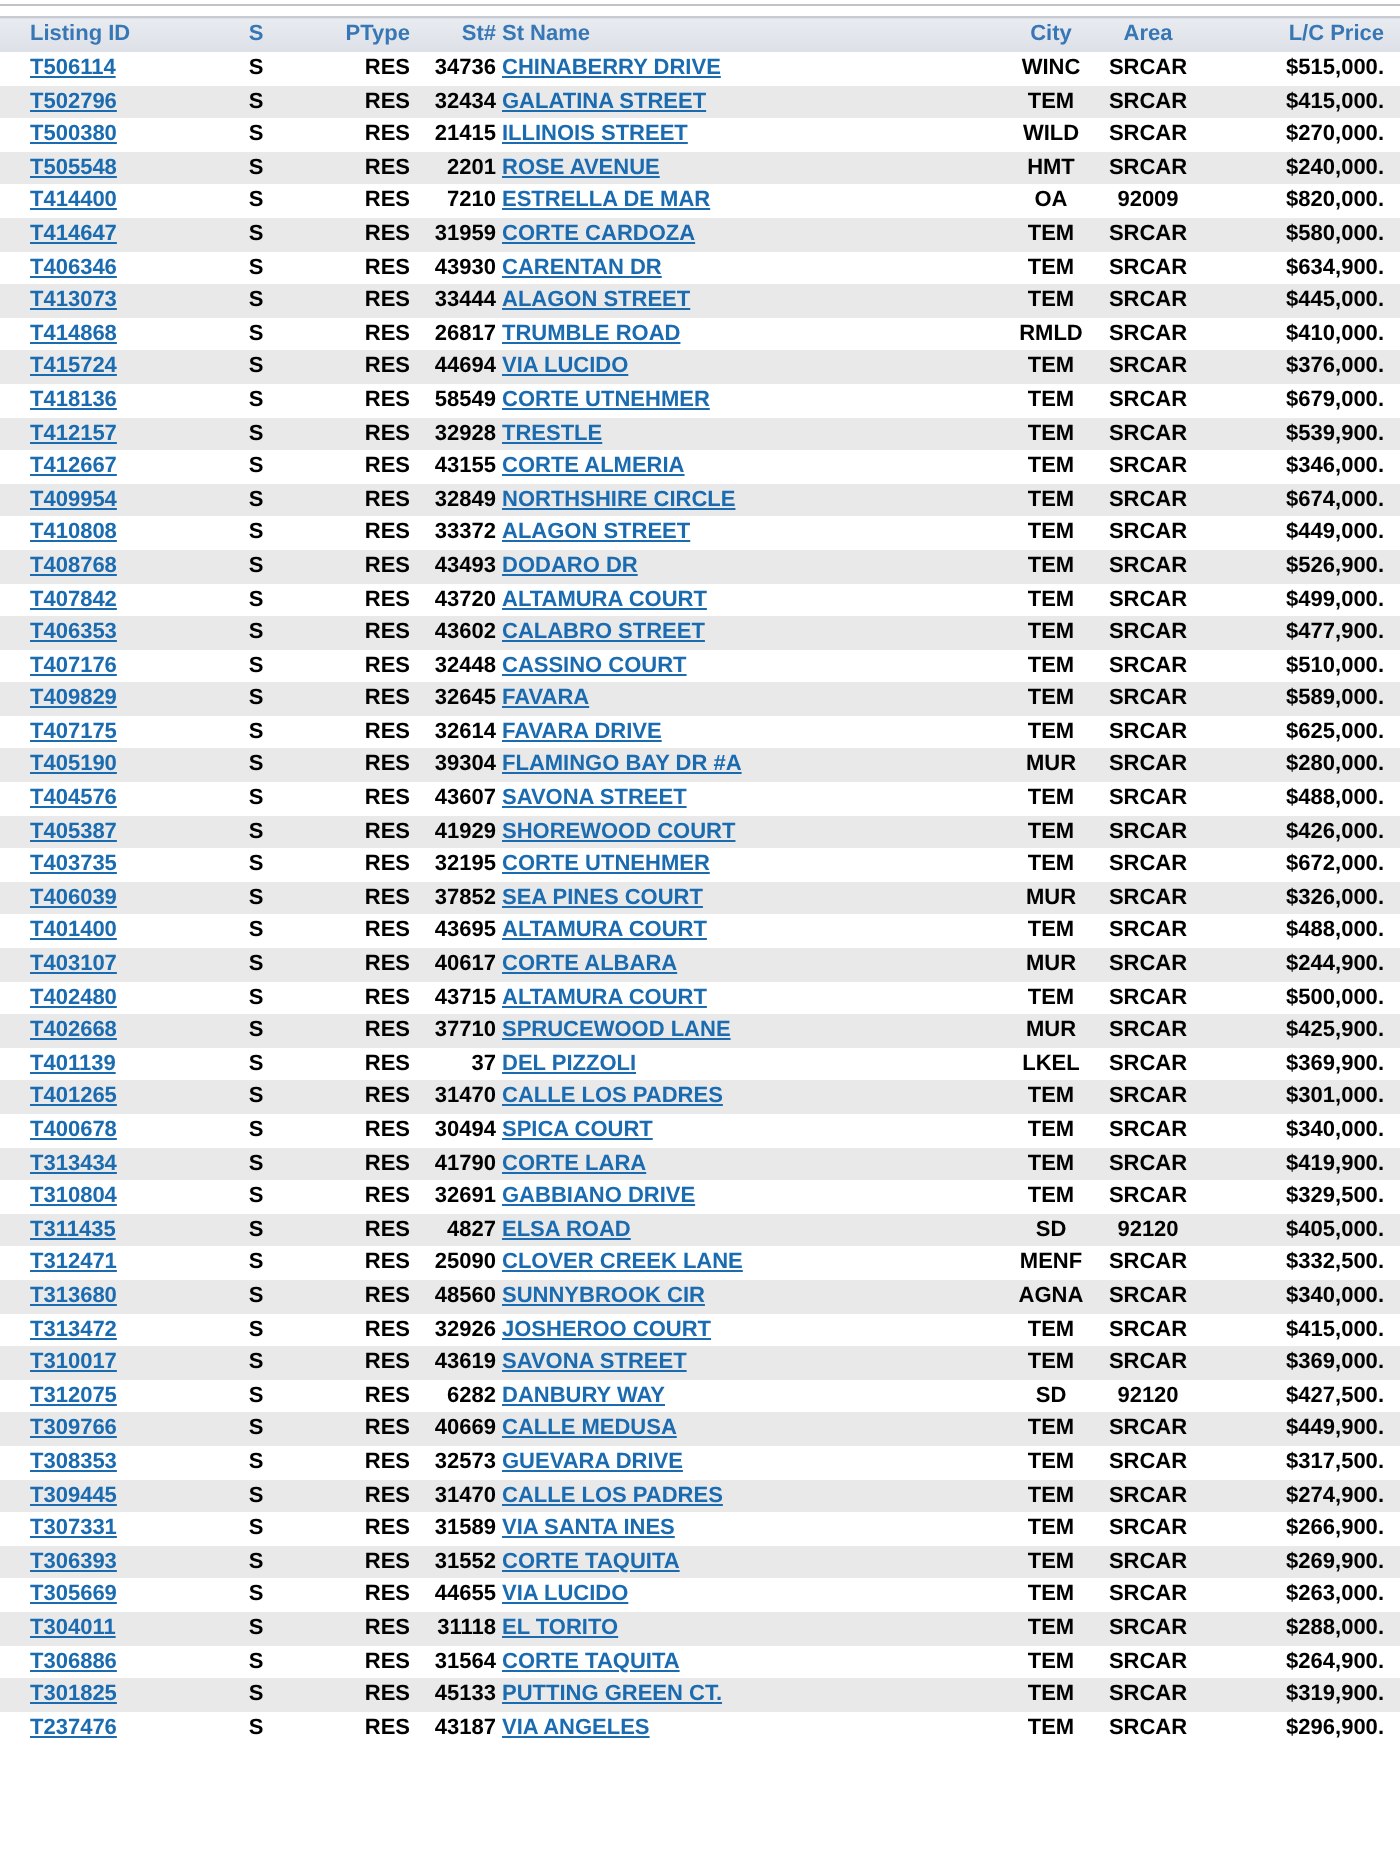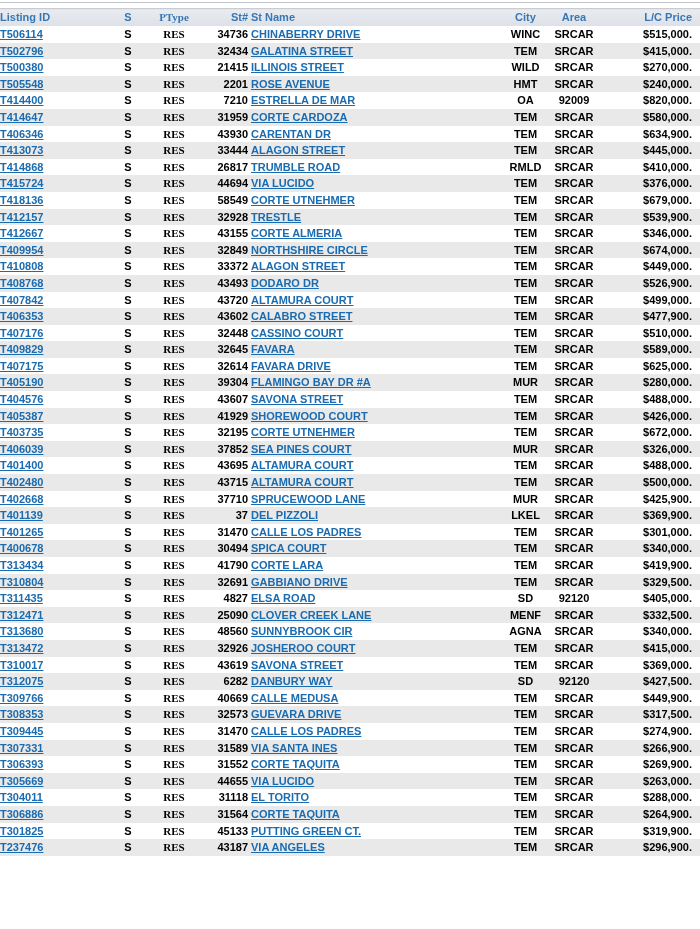--- a/index.html
+++ b/index.html
@@ -46,23 +46,23 @@
   thead th {
     background: linear-gradient(#e8ecf1, #dde1e7);
     border-top: 1px solid #c8ccd2;
     color: var(--header-text);
     height: 17px;
     line-height: 17px;
   }
   tbody tr:nth-child(even) { background: var(--stripe); }
   a { color: var(--link); text-decoration: underline; cursor: pointer; }
   
-  .h-id,    .c-id    { text-align: left;  padding-left: 0; margin-top: 12px; }
+  .h-id,    .c-id    { text-align: left;  padding-left: 15px; margin-top: 12px; }
   .h-s,     .c-s     { text-align: center; }
-  .h-ptype, .c-ptype { text-align: center; font-family: Liberation Serif, serif; }
+  .h-ptype, .c-ptype { text-align: right; }
   .h-stnum, .c-stnum { text-align: right; }
   .h-stname,.c-stname{ text-align: left; padding-left: 3px; }
   .h-city,  .c-city  { text-align: center; }
   .h-area,  .c-area  { text-align: center; }
   .h-price, .c-price { text-align: right; padding-right: 8px; margin-top: 27px; }
 </style>
 </head>
 <body>
 
 <div class="top-line"></div>
@@ -355,20 +355,30 @@
         <td class="c-id"><a>T401400</a></td>
         <td class="c-s">S</td>
         <td class="c-ptype">RES</td>
         <td class="c-stnum">43695</td>
         <td class="c-stname"><a>ALTAMURA COURT</a></td>
         <td class="c-city">TEM</td>
         <td class="c-area">SRCAR</td>
         <td class="c-price">$488,000<span>.</span></td>
       </tr>
       <tr>
+        <td class="c-id"><a>T403107</a></td>
+        <td class="c-s">S</td>
+        <td class="c-ptype">RES</td>
+        <td class="c-stnum">40617</td>
+        <td class="c-stname"><a>CORTE ALBARA</a></td>
+        <td class="c-city">MUR</td>
+        <td class="c-area">SRCAR</td>
+        <td class="c-price">$244,900<span>.</span></td>
+      </tr>
+      <tr>
         <td class="c-id"><a>T402480</a></td>
         <td class="c-s">S</td>
         <td class="c-ptype">RES</td>
         <td class="c-stnum">43715</td>
         <td class="c-stname"><a>ALTAMURA COURT</a></td>
         <td class="c-city">TEM</td>
         <td class="c-area">SRCAR</td>
         <td class="c-price">$500,000<span>.</span></td>
       </tr>
       <tr>

